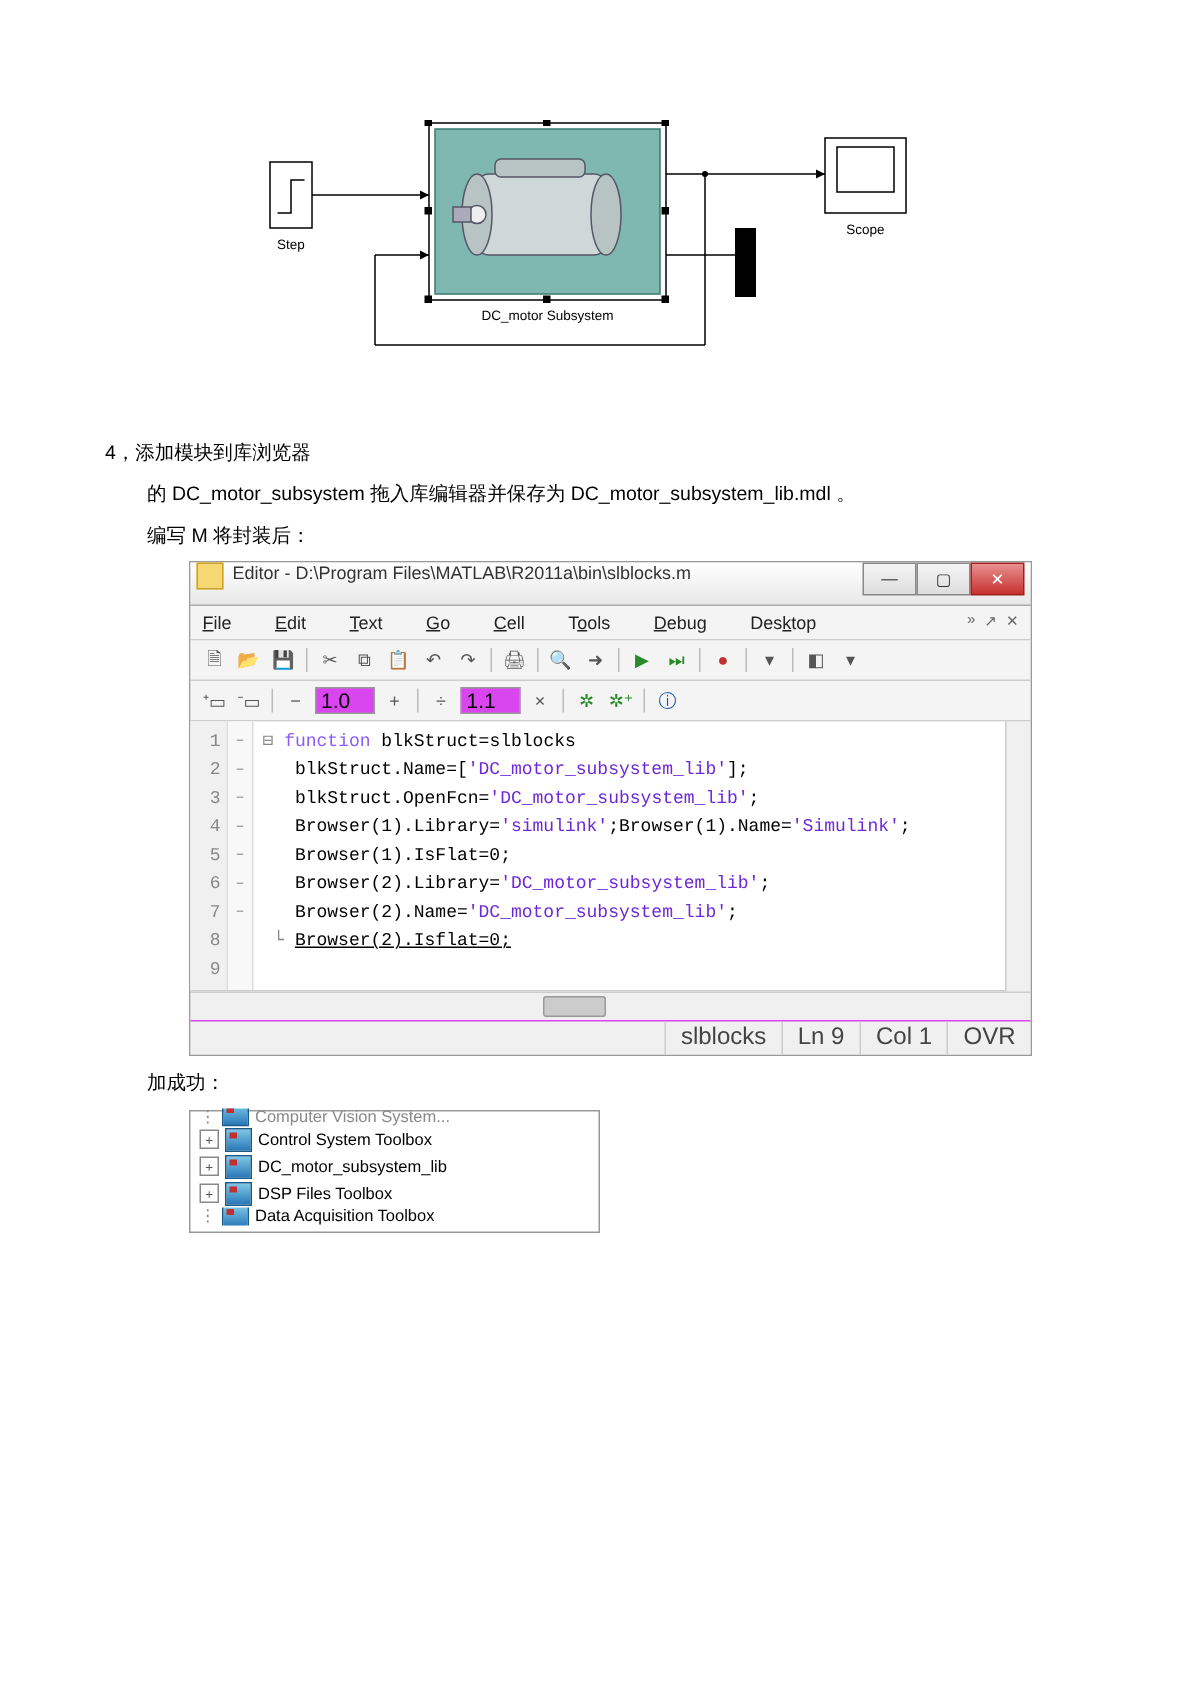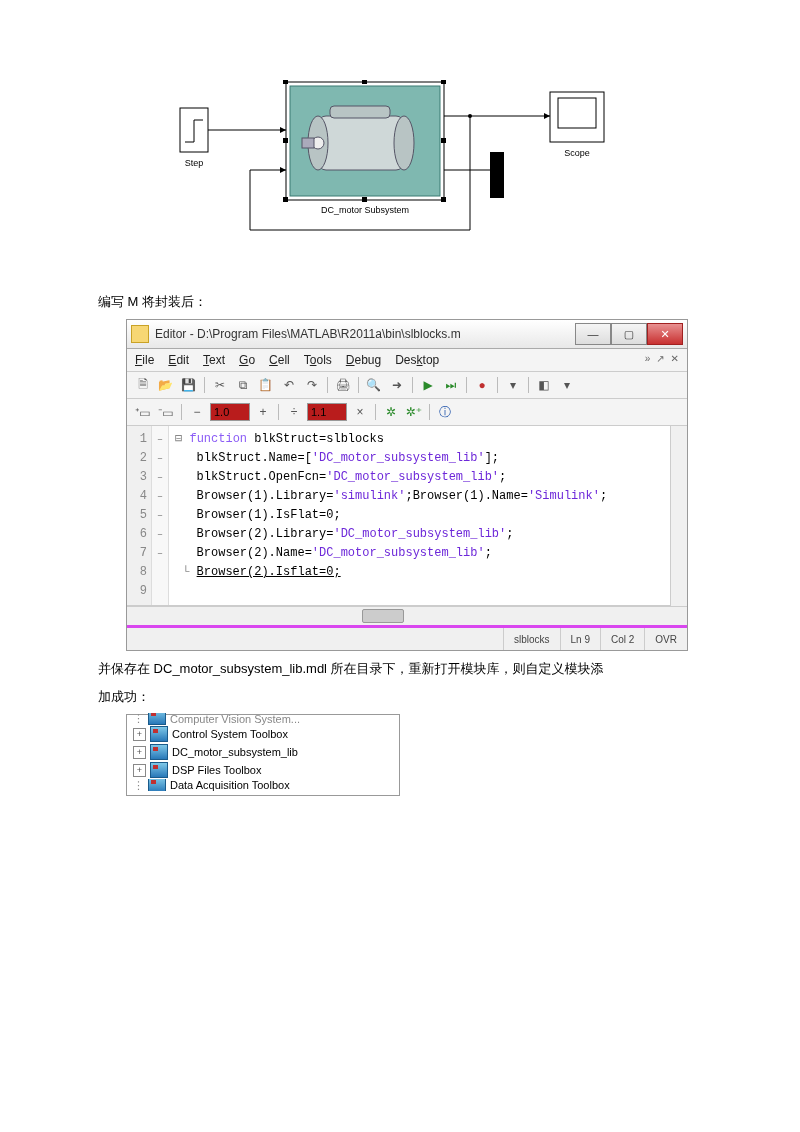--- a/index.html
+++ b/index.html
@@ -2,43 +2,43 @@
 <html><head>
 <meta charset="utf-8">
 <style>
 body{margin:0;padding:0;background:#fff;font-family:"Microsoft YaHei",SimSun,Arial,sans-serif;font-size:13px;color:#000;width:800px}
 .page{padding:80px 70px 60px 70px}
 .simulink-diagram{display:flex;justify-content:center;margin-bottom:40px}
 .sim-svg{width:480px;height:170px}
 .section-text{margin:0 0 4px 0;line-height:1.8}
 .indent{padding-left:28px}
 .editor-container{margin:6px 0 6px 56px;width:560px;border:1px solid #999;background:#f0f0f0;font-family:Tahoma,Arial,sans-serif;font-size:12px}
-.titlebar{display:flex;align-items:center;background:linear-gradient(#fff,#e8e8e8);border-bottom:1px solid #aaa;height:28px;padding:0 4px}
+.titlebar{display:flex;background:linear-gradient(#fff,#e8e8e8);border-bottom:1px solid #aaa;height:28px;padding:0 4px}
 .titlebar-icon{width:16px;height:16px;background:#f7d774;border:1px solid #c9a227;margin-right:6px}
 .titlebar-text{flex:1;color:#333}
 .winbtns{display:flex;gap:0}
 .winbtn{width:34px;height:20px;background:linear-gradient(#f5f5f5,#ddd);border:1px solid #888;display:flex;align-items:center;justify-content:center;font-size:11px;color:#333}
 .winbtn.close{background:linear-gradient(#e89090,#c83030);color:#fff;border-color:#a02020}
-.menubar{display:flex;gap:14px;padding:4px 8px;background:#f4f4f4;border-bottom:1px solid #ccc;color:#222}
+.menubar{display:flex;gap:29px;padding:4px 8px;background:#f4f4f4;border-bottom:1px solid #ccc;color:#222}
 .menubar span{cursor:default}
 .menubar .u{text-decoration:underline}
 .menubar-right{margin-left:auto;display:flex;gap:6px;font-size:10px;color:#666}
 .toolbar{display:flex;align-items:center;gap:3px;padding:3px 6px;background:#f4f4f4;border-bottom:1px solid #ccc}
 .tbtn{width:18px;height:18px;display:flex;align-items:center;justify-content:center;border:1px solid transparent;font-size:12px;color:#555}
 .sep{width:1px;height:16px;background:#bbb;margin:0 2px}
-.nbox{width:32px;height:16px;border:1px solid #999;background:#b91c1c;font-size:11px;padding:0 3px;display:flex;align-items:center}
+.nbox{width:32px;height:16px;border:1px solid #999;background:#d946ef;font-size:14px;padding:0 3px;display:flex;align-items:center}
 .code-area{display:flex;background:#fff;font-family:"Courier New",monospace;font-size:12px;border-bottom:1px solid #ccc}
 .gutter{width:20px;background:#f0f0f0;border-right:1px solid #ddd;text-align:right;padding:4px 4px 4px 0;color:#888;line-height:19px}
 .gutter2{width:16px;background:#f8f8f8;border-right:1px solid #ddd;text-align:center;padding:4px 0;color:#888;line-height:19px;font-size:10px}
 .code-lines{flex:1;padding:4px 6px;line-height:19px;white-space:pre}
 .kw{color:#8b5cf6}
 .str{color:#6d28d9}
 .hscroll{height:18px;background:#f0f0f0;border-top:1px solid #ccc;position:relative}
 .hscroll::after{content:"";position:absolute;left:42%;top:2px;width:40px;height:12px;background:#ccc;border:1px solid #999;border-radius:2px}
-.statusbar{display:flex;align-items:center;background:#f0f0f0;border-top:3px solid #d946ef;height:22px;font-size:10px;color:#444}
+.statusbar{display:flex;align-items:center;background:#f0f0f0;border-top:1px solid #d946ef;height:22px;font-size:16px;color:#444}
 .sb-cell{border-left:1px solid #ccc;padding:0 10px;height:100%;display:flex;align-items:center}
 .sb-spacer{flex:1}
 .vscroll{width:16px;background:#f0f0f0;border-left:1px solid #ccc}
 .tree-container{margin:6px 0 0 56px;width:260px;border:1px solid #999;background:#fff;font-family:Tahoma,Arial,sans-serif;font-size:11px;padding:4px 6px}
 .tree-row{display:flex;align-items:center;height:18px;gap:4px}
 .tree-toggle{width:11px;height:11px;border:1px solid #888;display:flex;align-items:center;justify-content:center;font-size:9px;color:#555;background:#fff}
 .tree-icon{width:16px;height:14px;background:linear-gradient(#7fc8e8,#2878b8);border:1px solid #1a5a8a;position:relative}
 .tree-icon::after{content:"";position:absolute;left:2px;top:2px;width:5px;height:4px;background:#c03030}
 .tree-label{color:#000}
 .flex-row{display:flex}
@@ -90,20 +90,22 @@
   <line x1="90" y1="90" x2="126" y2="90" stroke="#000"></line>
   <polygon points="126,90 120,87 120,93" fill="#000"></polygon>
   <circle cx="310" cy="36" r="2" fill="#000"></circle>
 
   <rect x="390" y="12" width="54" height="50" fill="#fff" stroke="#000"></rect>
   <rect x="398" y="18" width="38" height="30" fill="#fff" stroke="#000"></rect>
   <text x="417" y="76" font-size="9" text-anchor="middle">Scope</text>
 </svg>
 </div>
 
+<p class="section-text">4，添加模块到库浏览器</p>
+<p class="section-text indent">的 DC_motor_subsystem 拖入库编辑器并保存为 DC_motor_subsystem_lib.mdl  。</p>
 <p class="section-text indent">编写 M 将封装后：</p>
 
 <div class="editor-container">
   <div class="titlebar">
     <div class="titlebar-icon"></div>
     <div class="titlebar-text">Editor - D:\Program Files\MATLAB\R2011a\bin\slblocks.m</div>
     <div class="winbtns">
       <div class="winbtn">—</div>
       <div class="winbtn">▢</div>
       <div class="winbtn close">✕</div>
@@ -201,26 +203,25 @@
  <span style="color:#888">└ </span><span style="text-decoration:underline">Browser(2).Isflat=0;</span>
    </div>
     </div>
     <div class="vscroll"></div>
   </div>
   <div class="hscroll"></div>
   <div class="statusbar">
     <div class="sb-spacer"></div>
     <div class="sb-cell">slblocks</div>
     <div class="sb-cell">Ln  9</div>
-    <div class="sb-cell">Col  2</div>
+    <div class="sb-cell">Col  1</div>
     <div class="sb-cell">OVR</div>
   </div>
 </div>
 
-<p class="section-text indent">并保存在 DC_motor_subsystem_lib.mdl 所在目录下，重新打开模块库，则自定义模块添</p>
 <p class="section-text indent">加成功：</p>
 
 <div class="tree-container">
   <div class="tree-row" style="margin-top:-6px;overflow:hidden;height:12px;align-items:flex-end">
     <span style="color:#888;width:11px">⋮</span>
         <div class="tree-icon"></div>
     <span class="tree-label" style="color:#888">Computer Vision System...</span>
   </div>
   <div class="tree-row">
     <div class="tree-toggle">+</div>

